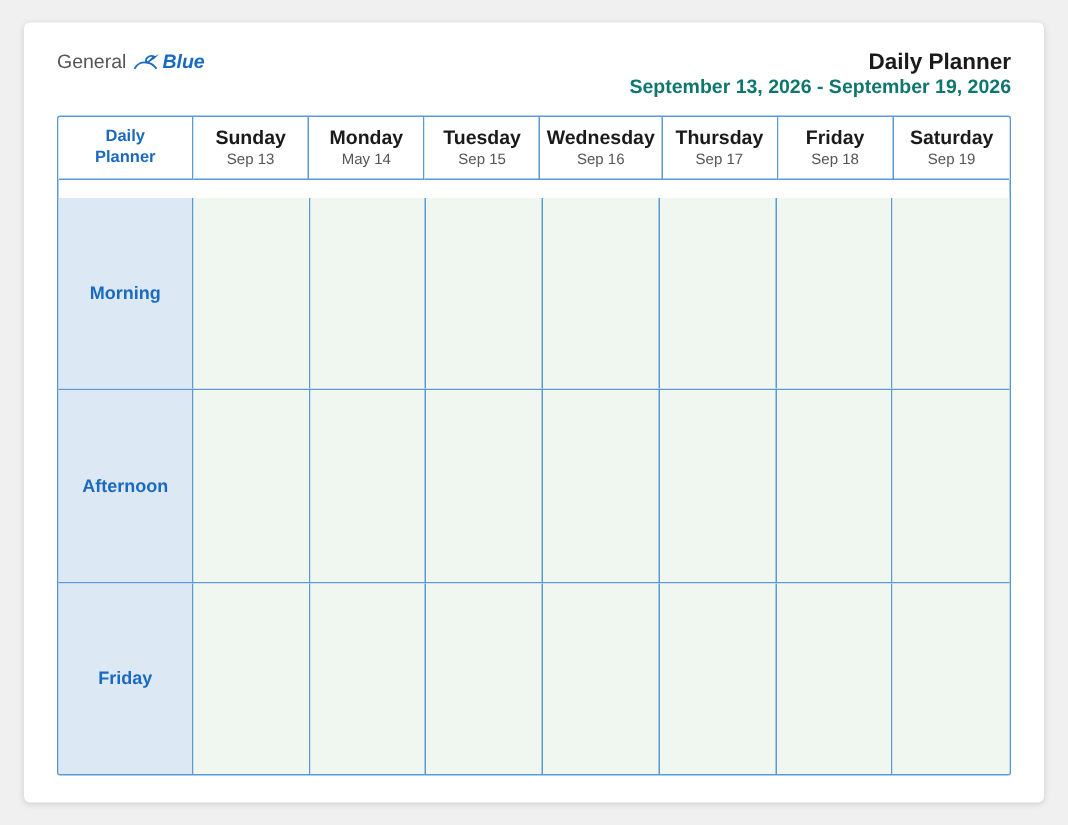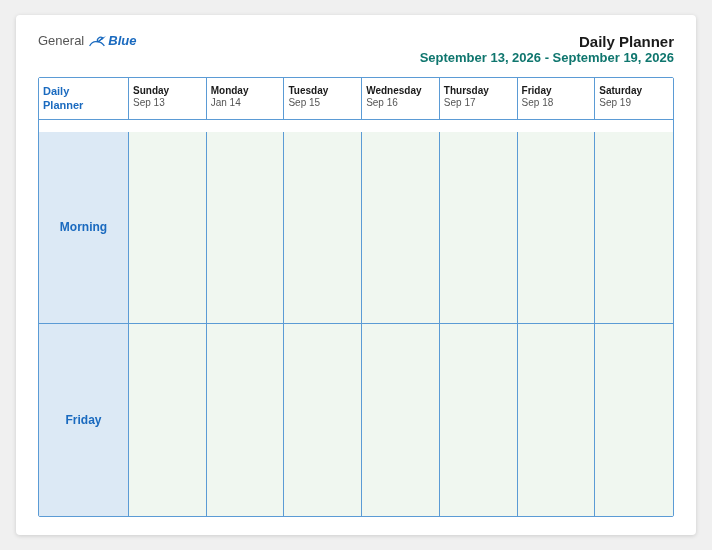--- a/index.html
+++ b/index.html
@@ -78,34 +78,34 @@
     }
     .table-header {
       display: grid;
       grid-template-columns: 90px repeat(7, 1fr);
       background: white;
     }
     .col-header {
       border-right: 1.5px solid #5b9bd5;
       border-bottom: 1.5px solid #5b9bd5;
       padding: 6px 4px;
-      text-align: left;
+      text-align: center;
       background: white;
     }
     .col-header:last-child {
       border-right: none;
     }
     .col-header-main {
       font-size: 11px;
       font-weight: 700;
       color: #1a6abf;
       line-height: 1.3;
     }
     .col-header-day {
-      font-size: 10px;
+      font-size: 13px;
       font-weight: 700;
       color: #1a1a1a;
       line-height: 1.3;
     }
     .col-header-date {
       font-size: 10px;
       color: #555;
       font-weight: 400;
     }
     .table-body {
@@ -169,21 +169,21 @@
       <div class="col-header">
         <div class="col-header-main">Daily</div>
         <div class="col-header-main">Planner</div>
       </div>
       <div class="col-header">
         <div class="col-header-day">Sunday</div>
         <div class="col-header-date">Sep 13</div>
       </div>
       <div class="col-header">
         <div class="col-header-day">Monday</div>
-        <div class="col-header-date">Jan 14</div>
+        <div class="col-header-date">May 14</div>
       </div>
       <div class="col-header">
         <div class="col-header-day">Tuesday</div>
         <div class="col-header-date">Sep 15</div>
       </div>
       <div class="col-header">
         <div class="col-header-day">Wednesday</div>
         <div class="col-header-date">Sep 16</div>
       </div>
       <div class="col-header">
@@ -205,20 +205,30 @@
         <div class="row-label">Morning</div>
         <div class="row-cell"></div>
         <div class="row-cell"></div>
         <div class="row-cell"></div>
         <div class="row-cell"></div>
         <div class="row-cell"></div>
         <div class="row-cell"></div>
         <div class="row-cell"></div>
       </div>
       <div class="table-row">
+        <div class="row-label">Afternoon</div>
+        <div class="row-cell"></div>
+        <div class="row-cell"></div>
+        <div class="row-cell"></div>
+        <div class="row-cell"></div>
+        <div class="row-cell"></div>
+        <div class="row-cell"></div>
+        <div class="row-cell"></div>
+      </div>
+      <div class="table-row">
         <div class="row-label">Friday</div>
         <div class="row-cell"></div>
         <div class="row-cell"></div>
         <div class="row-cell"></div>
         <div class="row-cell"></div>
         <div class="row-cell"></div>
         <div class="row-cell"></div>
         <div class="row-cell"></div>
       </div>
     </div>

